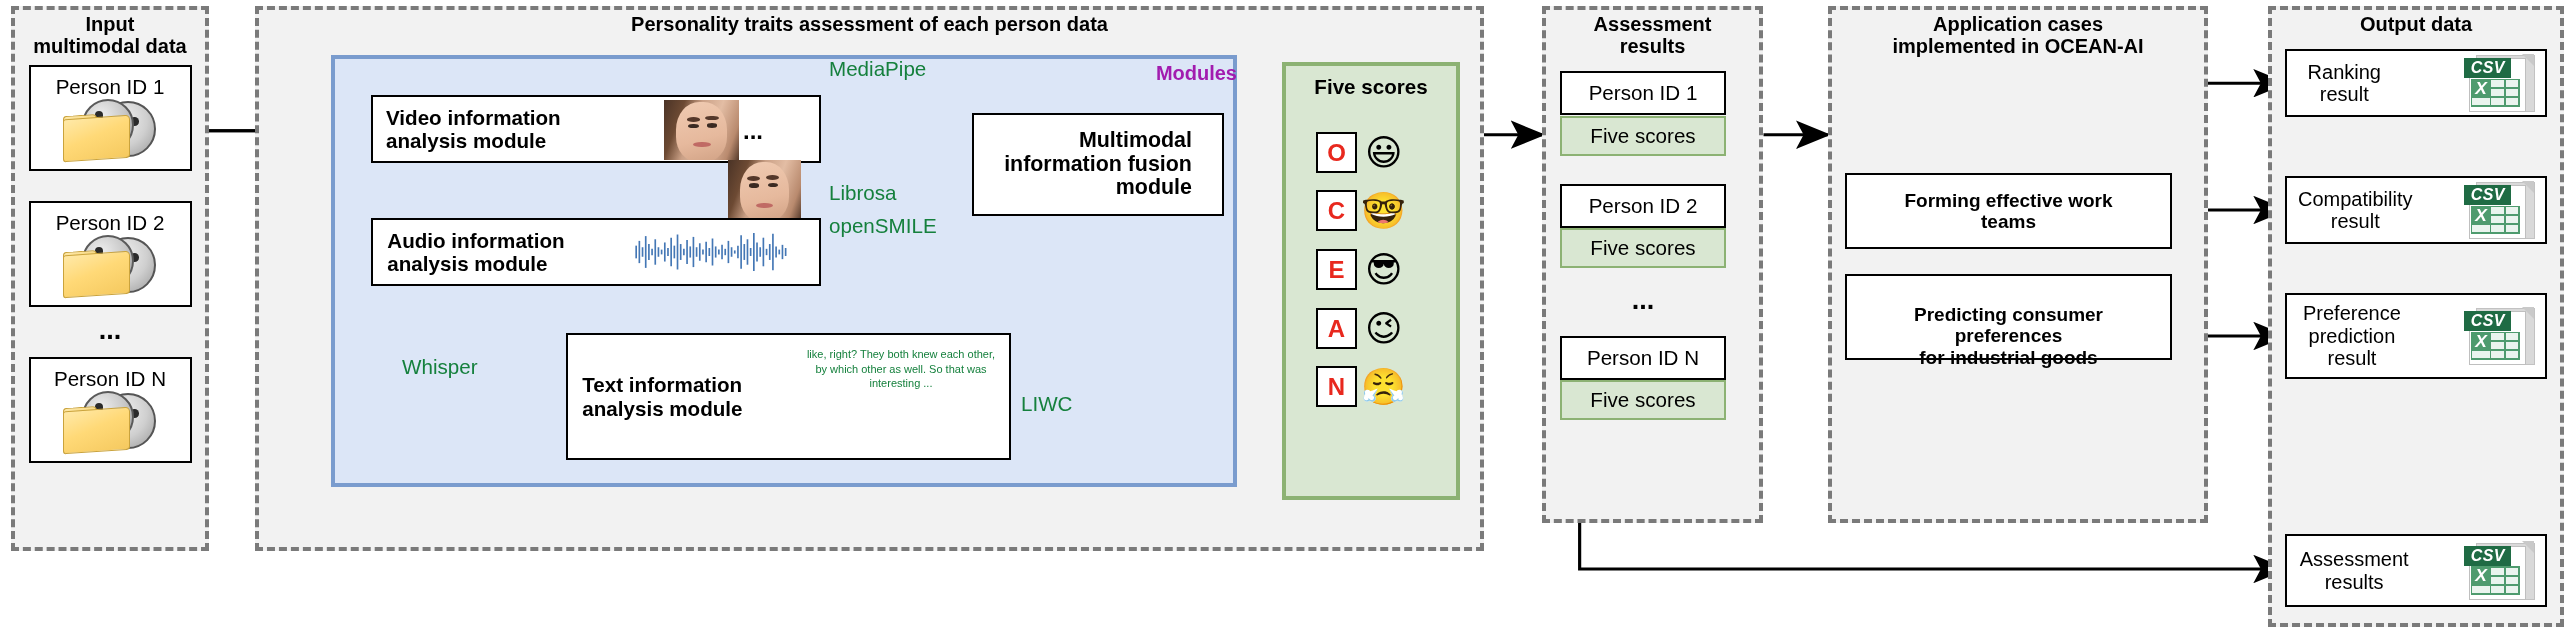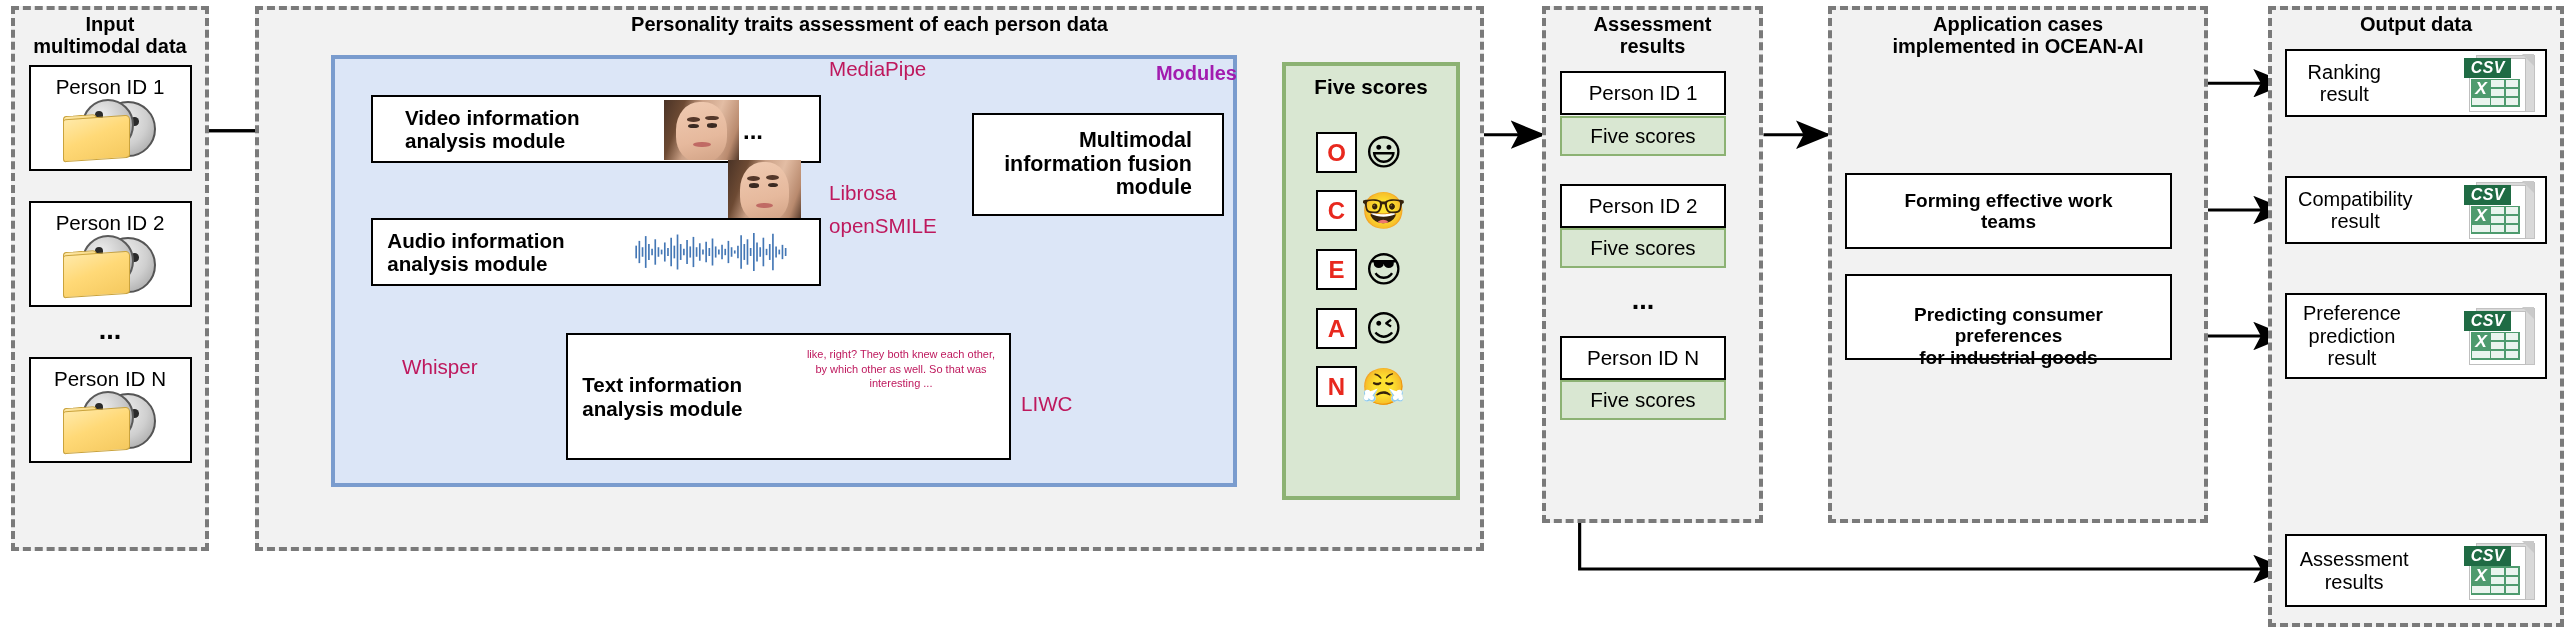--- a/index.html
+++ b/index.html
@@ -24,21 +24,21 @@
 
   
   .ocean-row{position:absolute;display:flex;align-items:center;gap:4.8px;}
   .ocean-cell{width:41px;height:41px;background:#fff;border:2.4px solid #000;box-sizing:border-box;display:flex;align-items:center;justify-content:center;font-weight:bold;font-size:24px;color:#e8281e;}
   .ocean-emoji{font-size:36px;line-height:1;width:44px;text-align:center;}
 
   
   .greenbox{position:absolute;background:#d9e7d2;border:2.4px solid #8cb273;box-sizing:border-box;display:flex;align-items:center;justify-content:center;color:#000;}
 
   
-  .lbl{position:absolute;color:#be185d;white-space:pre-line;}
+  .lbl{position:absolute;color:#15803d;white-space:pre-line;}
   .ellipsis{position:absolute;font-weight:bold;color:#000;text-align:center;}
 
   
   #wires{position:absolute;left:0;top:0;width:2576px;height:634px;pointer-events:none;}
 
   
   .folder-ico{position:relative;width:95px;height:62px;}
   .reel{position:absolute;right:1.6px;top:1.6px;width:52px;height:52px;border-radius:50%;
         background:radial-gradient(circle at 35% 32%, #f4f4f4 0%, #cfcfcf 55%, #9a9a9a 100%);
         border:2.4px solid #555;}
@@ -187,21 +187,21 @@
         <span class="folder"></span>
     </span>
   </div>
 
   <div class="panel" style="left:255px;top:6.3px;width:1229px;height:545px;"></div>
   <div class="panel-title" style="left:255px;top:14.3px;width:1229px;font-size:20px;">Personality traits assessment of each person data</div>
 
   <div class="bluepanel" style="left:331px;top:55px;width:906px;height:432px;"></div>
   <div class="modules-label" style="left:331px;top:62px;width:906px;font-size:20px;">Modules</div>
 
-  <div class="box bold" style="left:371px;top:95px;width:450px;height:68px;justify-content:flex-start;padding-left:32px;font-size:20.6px;">
+  <div class="box bold" style="left:371px;top:95px;width:450px;height:68px;justify-content:flex-start;padding-left:13px;font-size:20.6px;">
     <span style="white-space:pre-line;text-align:left;">Video information
 analysis module</span>
   </div>
   <div class="face" style="left:664px;top:100px;width:75px;height:60px;">
     <i class="hair"></i>
       <i class="skin"></i>
     <i class="brow" style="left:30%;top:28%;width:18%"></i>
       <i class="brow" style="left:55%;top:26%;width:18%"></i>
     <i class="eye" style="left:32%;top:40%;width:14%"></i>
       <i class="eye" style="left:57%;top:39%;width:14%"></i>

